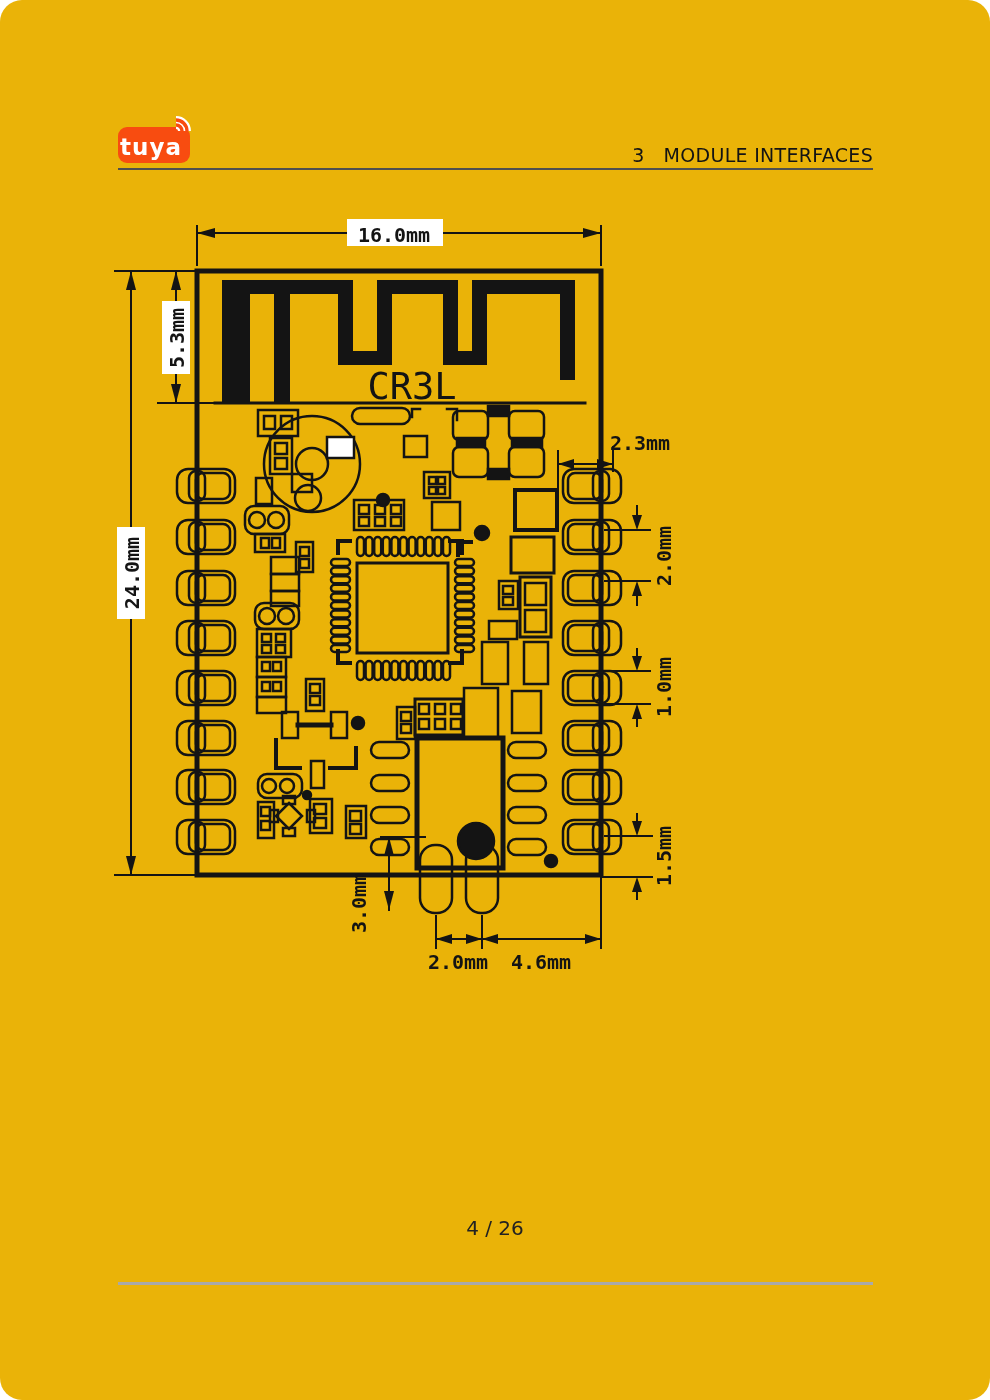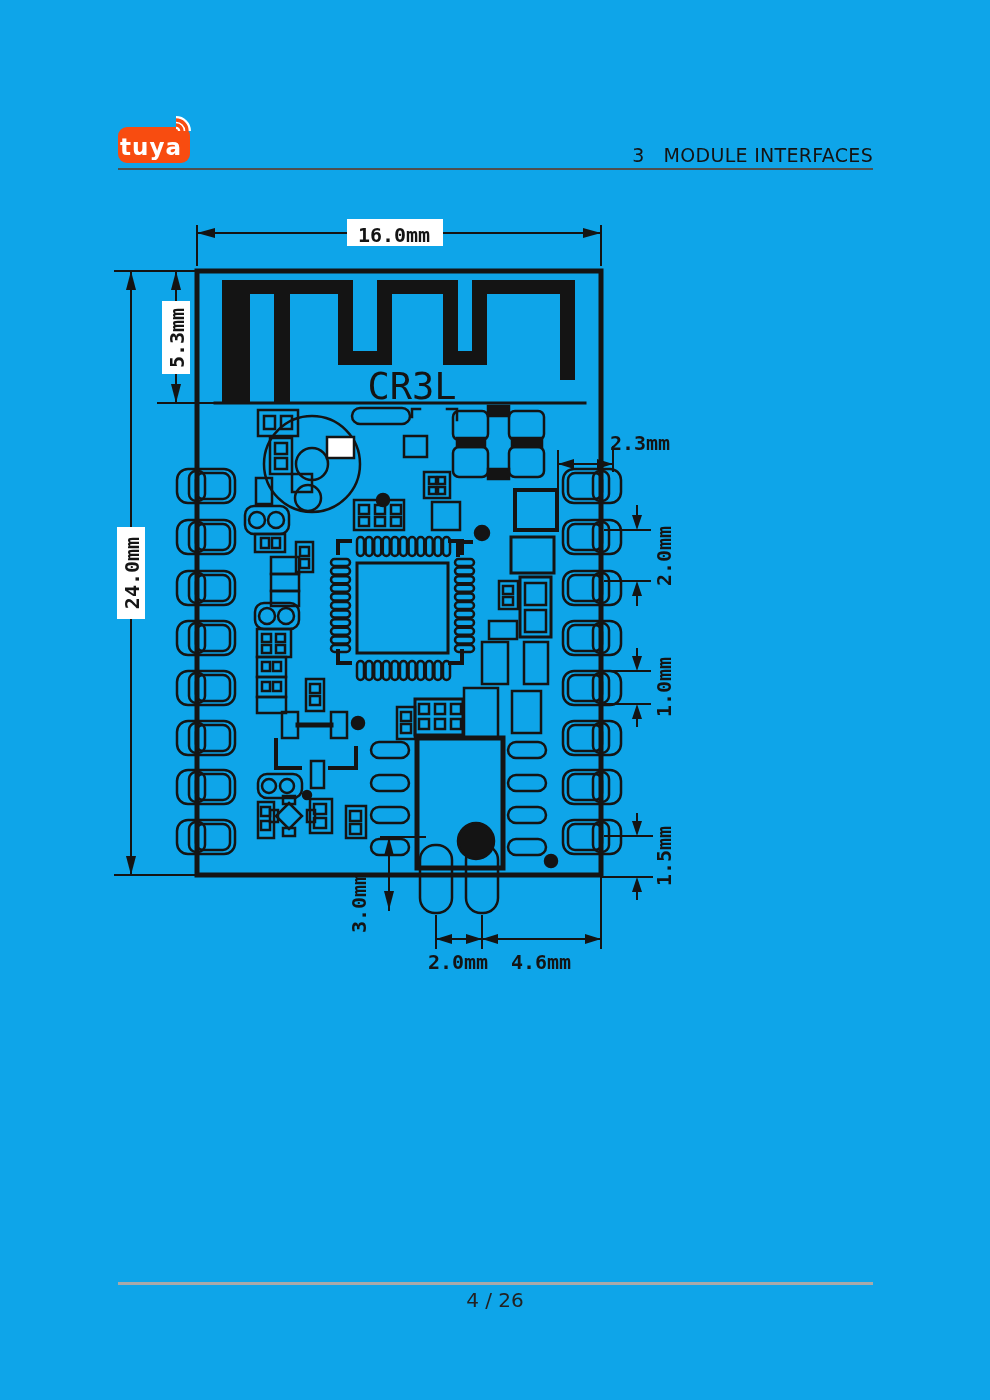--- a/index.html
+++ b/index.html
@@ -1,24 +1,24 @@
 <!DOCTYPE html>
 <html><head>
 <meta charset="utf-8">
 <style>
   html,body{margin:0;padding:0;background:#ffffff;}
-  .page{position:relative;width:990px;height:1400px;background:#0ea5e9;overflow:hidden;
-        font-family:"DejaVu Sans","Liberation Sans",sans-serif;color:#1a1a1a;}
+  .page{position:relative;width:990px;height:1400px;background:#eab308;overflow:hidden;
+        font-family:"DejaVu Sans","Liberation Sans",sans-serif;color:#1a1a1a;border-radius:22px;}
   .logo{position:absolute;left:110px;top:116px;}
   .header-title{position:absolute;top:144px;right:117px;display:flex;gap:19px;
         font-size:19px;letter-spacing:.3px;color:#141414;}
   .header-rule{position:absolute;left:118px;top:168px;width:755px;height:2px;background:#4f4f4f;}
   .fig{position:absolute;left:0;top:0;}
   .footer-rule{position:absolute;left:118px;top:1282px;width:755px;height:3px;background:#a9a9a9;}
-  .footer-page{position:absolute;left:0;top:1288px;width:990px;text-align:center;
+  .footer-page{position:absolute;left:0;top:1216px;width:990px;text-align:center;
         font-size:20px;color:#222;}
   svg text{font-family:"DejaVu Sans Mono","Liberation Mono",monospace;}
   .dimtxt{font-weight:bold;font-size:20px;fill:#141414;}
   .silk{font-size:37px;fill:#141414;}
   .logotxt{font-family:"DejaVu Sans","Liberation Sans",sans-serif;font-weight:bold;font-size:23px;fill:#ffffff;letter-spacing:1px;}
 </style>
 </head>
 <body>
 
 <div class="page">

